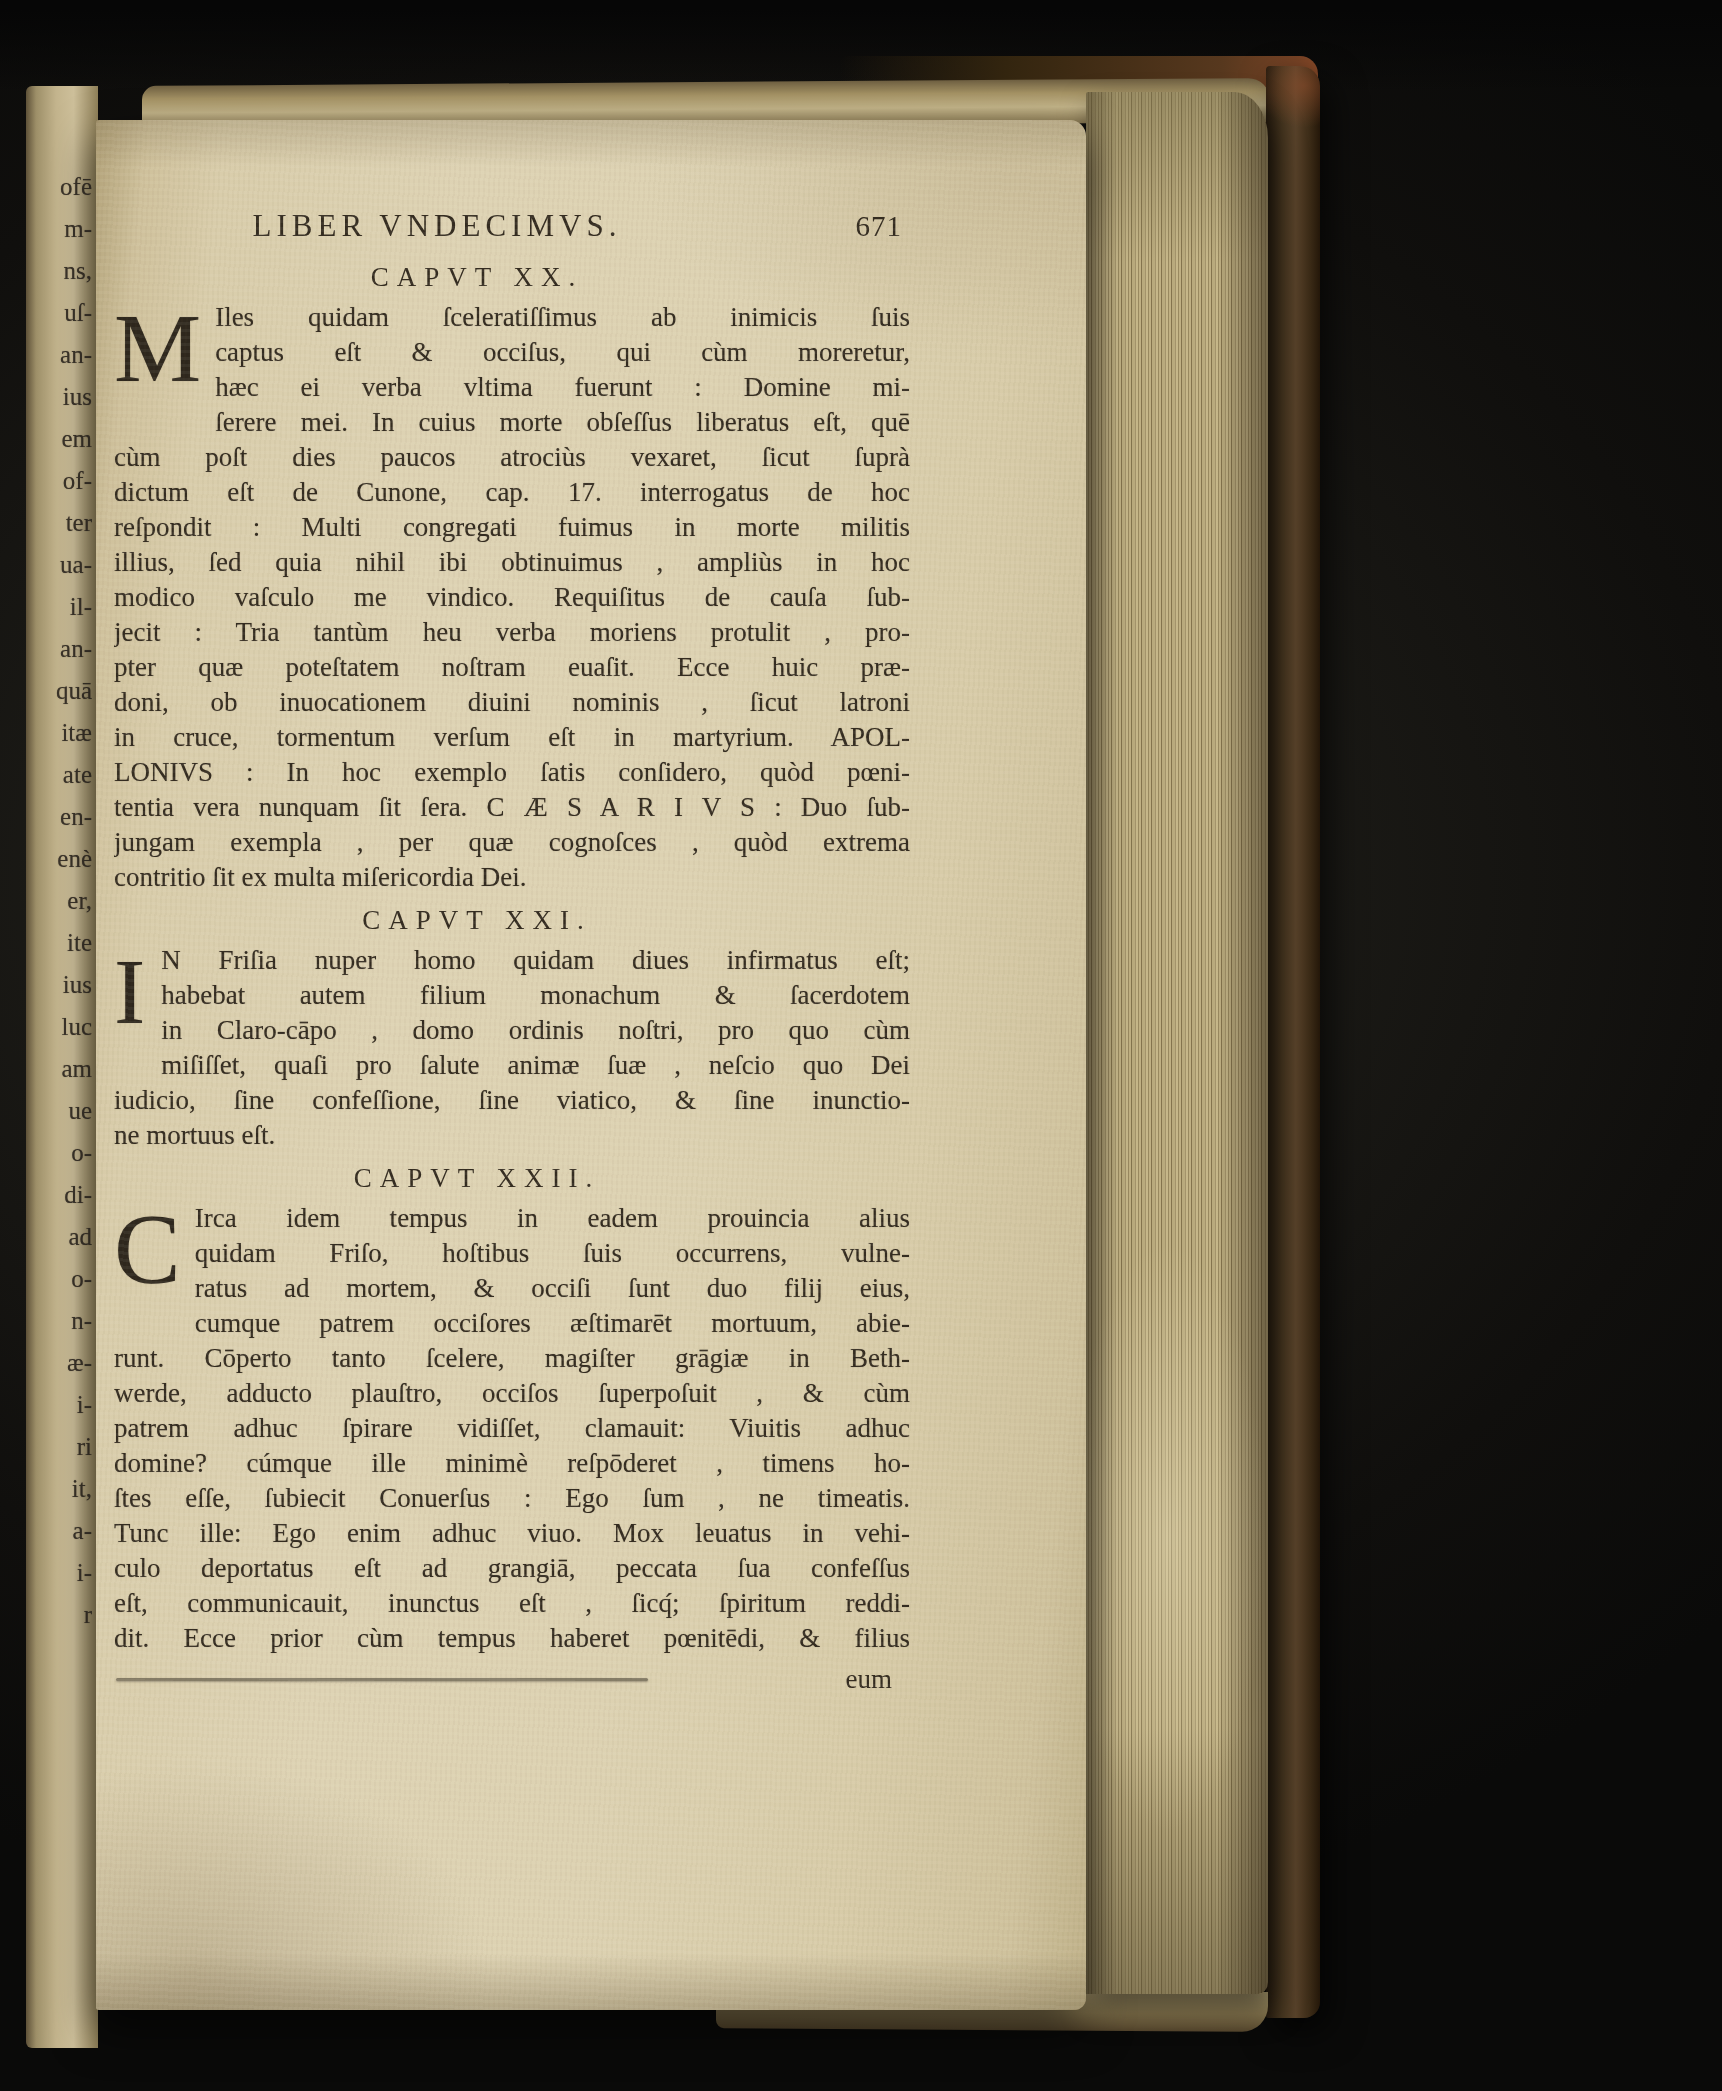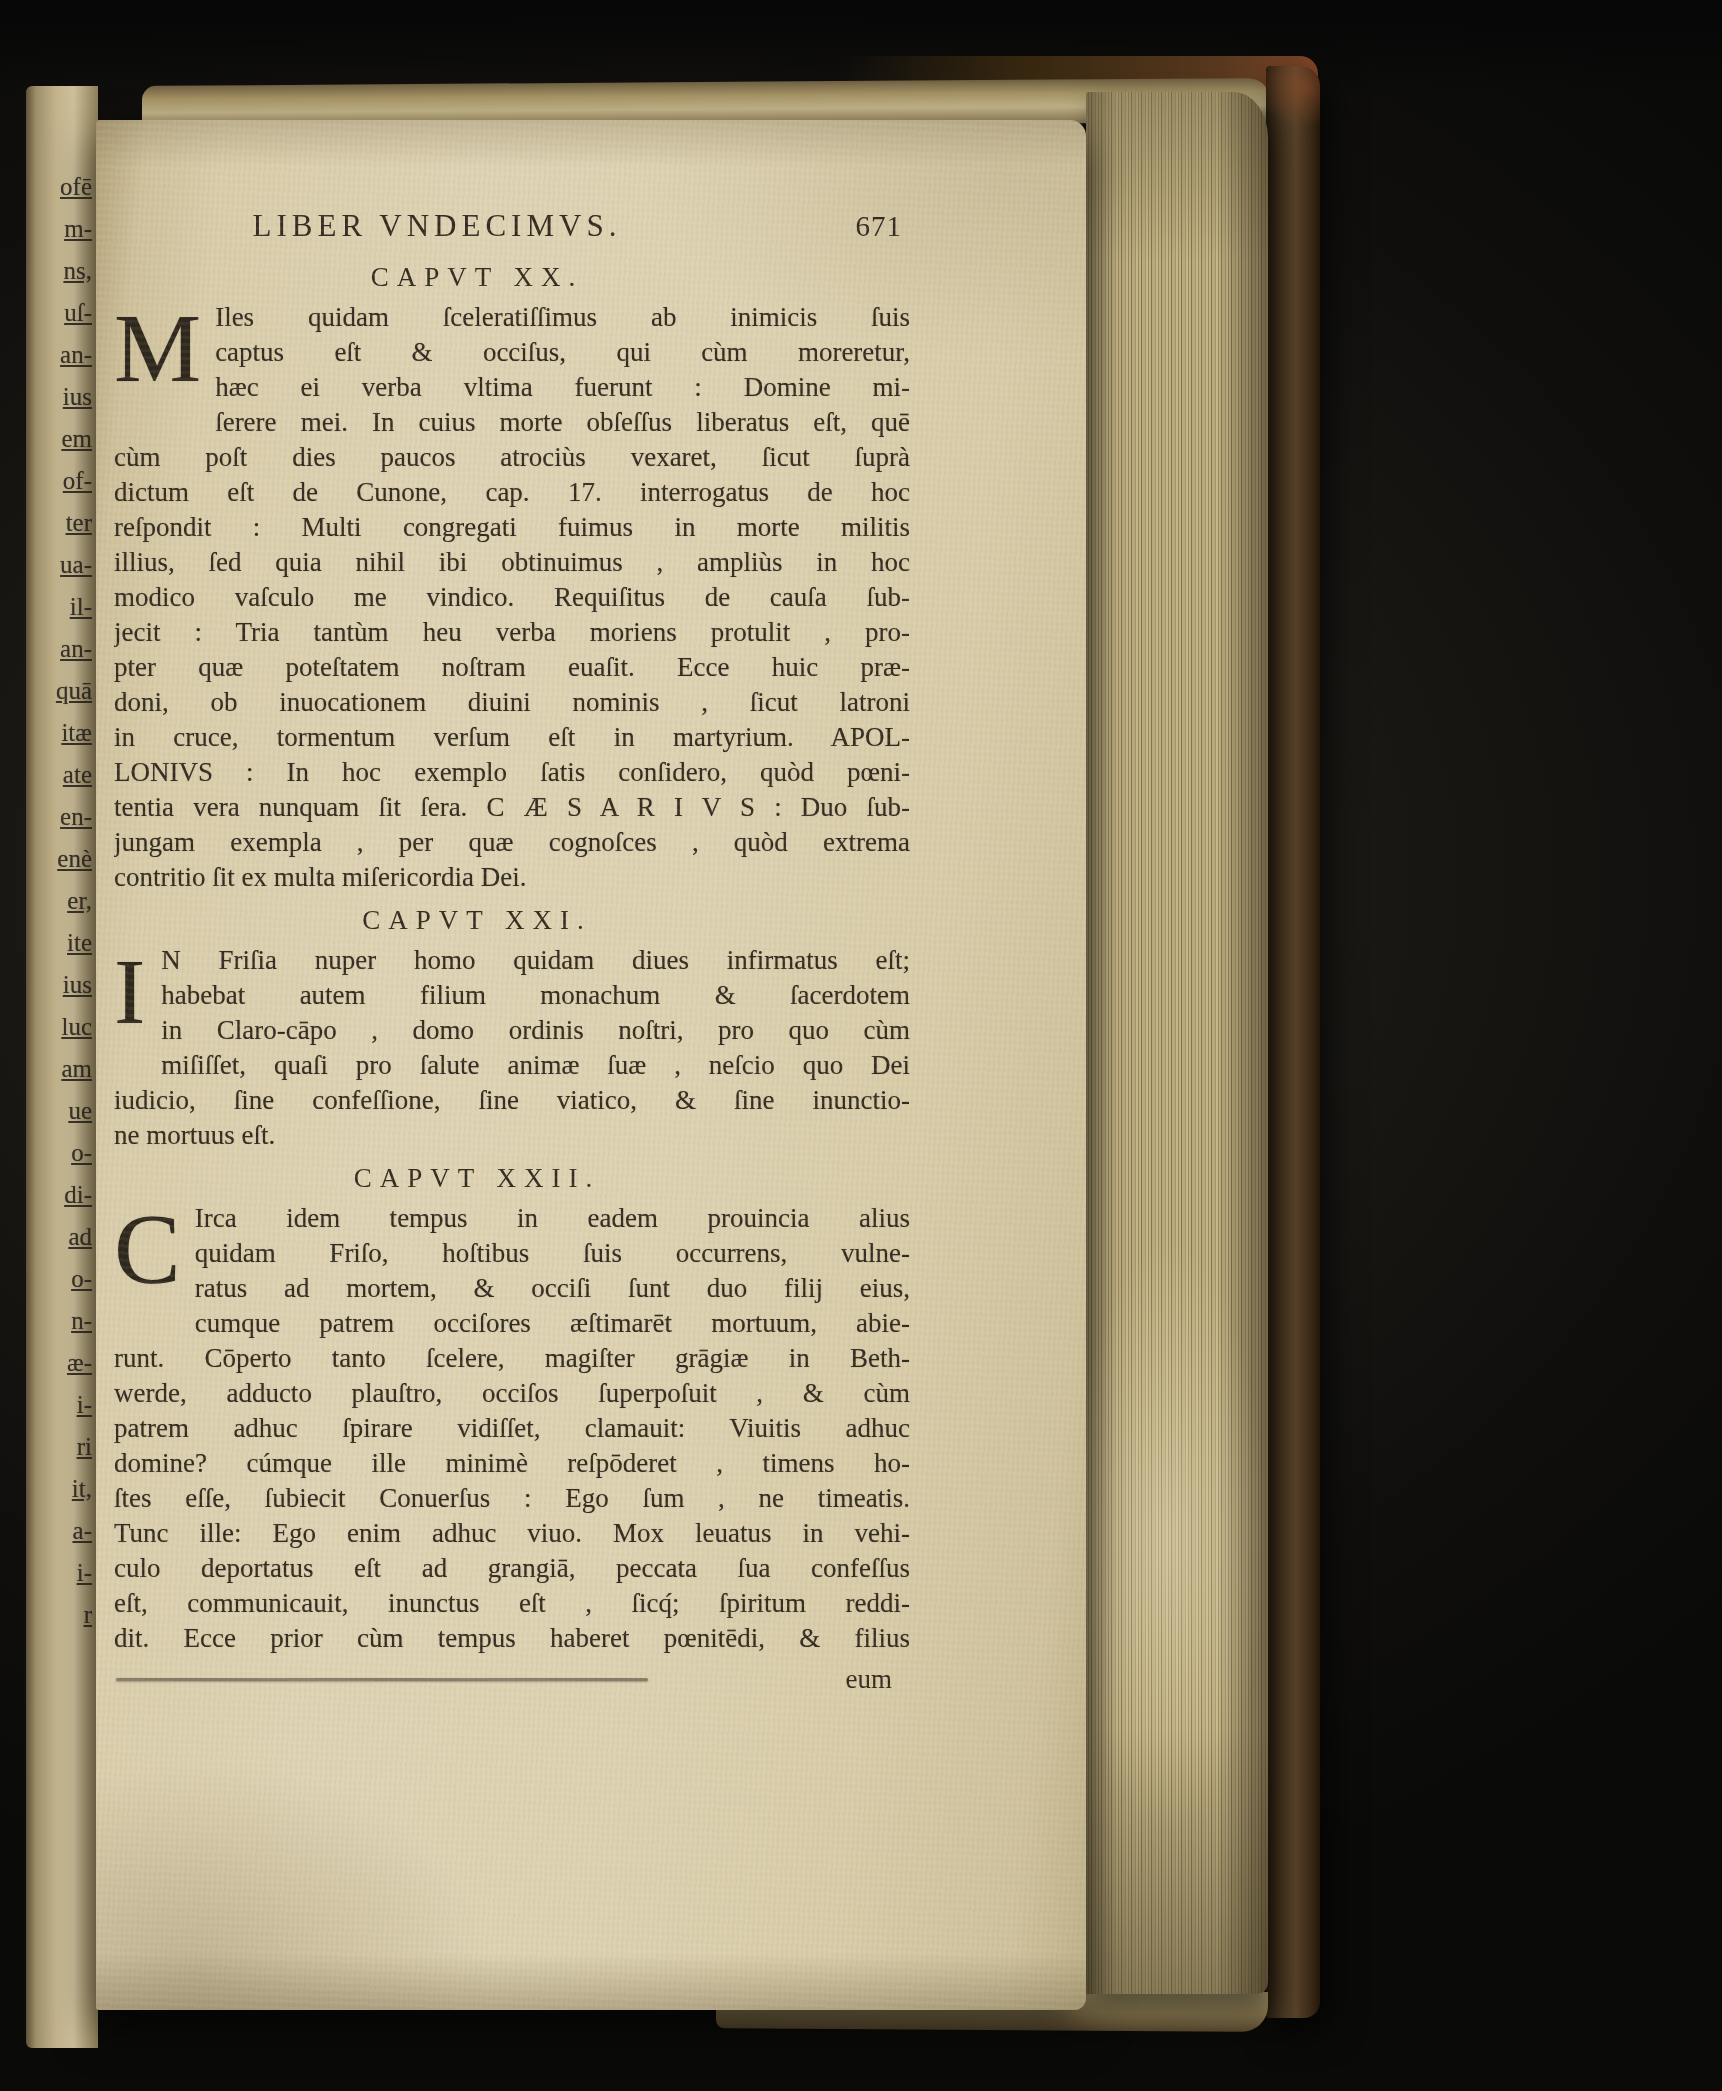--- a/index.html
+++ b/index.html
@@ -36,21 +36,21 @@
       linear-gradient(180deg, rgba(110,100,65,.45), rgba(0,0,0,0) 9%, rgba(0,0,0,0) 86%, rgba(80,70,44,.5)),
       repeating-linear-gradient(90deg,
         #c6b789 0 2px,#99895f 2px 3px,#c0b083 3px 5px,#84744e 5px 6px,#b9aa7d 6px 9px,#a3936a 9px 10px);
     border-radius:2px 34px 10px 0 / 2px 46px 12px 0;
     box-shadow:6px 16px 30px rgba(0,0,0,.55);}
   .left-page-edge{position:absolute;left:26px;top:86px;width:72px;height:1962px;z-index:3;
     background:linear-gradient(90deg,#5e5138 0%,#9d8f68 14%,#c3b48d 42%,#cdbf9a 66%,#8f8058 100%);
     border-radius:6px 0 0 6px;}
   .fragments{position:absolute;left:4px;top:80px;width:62px;text-align:right;
     font-size:25px;line-height:42px;color:#3b342a;
-    text-shadow:0 0 1px rgba(55,45,35,.5);text-decoration:underline;}
+    text-shadow:0 0 1px rgba(55,45,35,.5);}
   .fragment{height:42px;overflow:hidden;}
 
   .main-page{position:absolute;left:96px;top:120px;width:990px;height:1890px;z-index:4;
     background:
       radial-gradient(420px 300px at 10% 98%, rgba(118,100,68,.28), transparent 70%),
       radial-gradient(520px 260px at 92% 3%, rgba(150,130,92,.20), transparent 70%),
       linear-gradient(180deg, rgba(125,110,78,.30) 0, rgba(0,0,0,0) 2.5%, rgba(0,0,0,0) 97%, rgba(110,95,65,.38) 100%),
       linear-gradient(96deg,#b2a279 0%,#cfc19c 4.5%,#d9cdab 11%,#ded3b4 32%,#ddd2b2 56%,#d8cca9 78%,#cfc29d 93%,#bfb189 100%);
     border-radius:3px 16px 12px 3px;
     box-shadow:0 20px 44px rgba(0,0,0,.6);}

